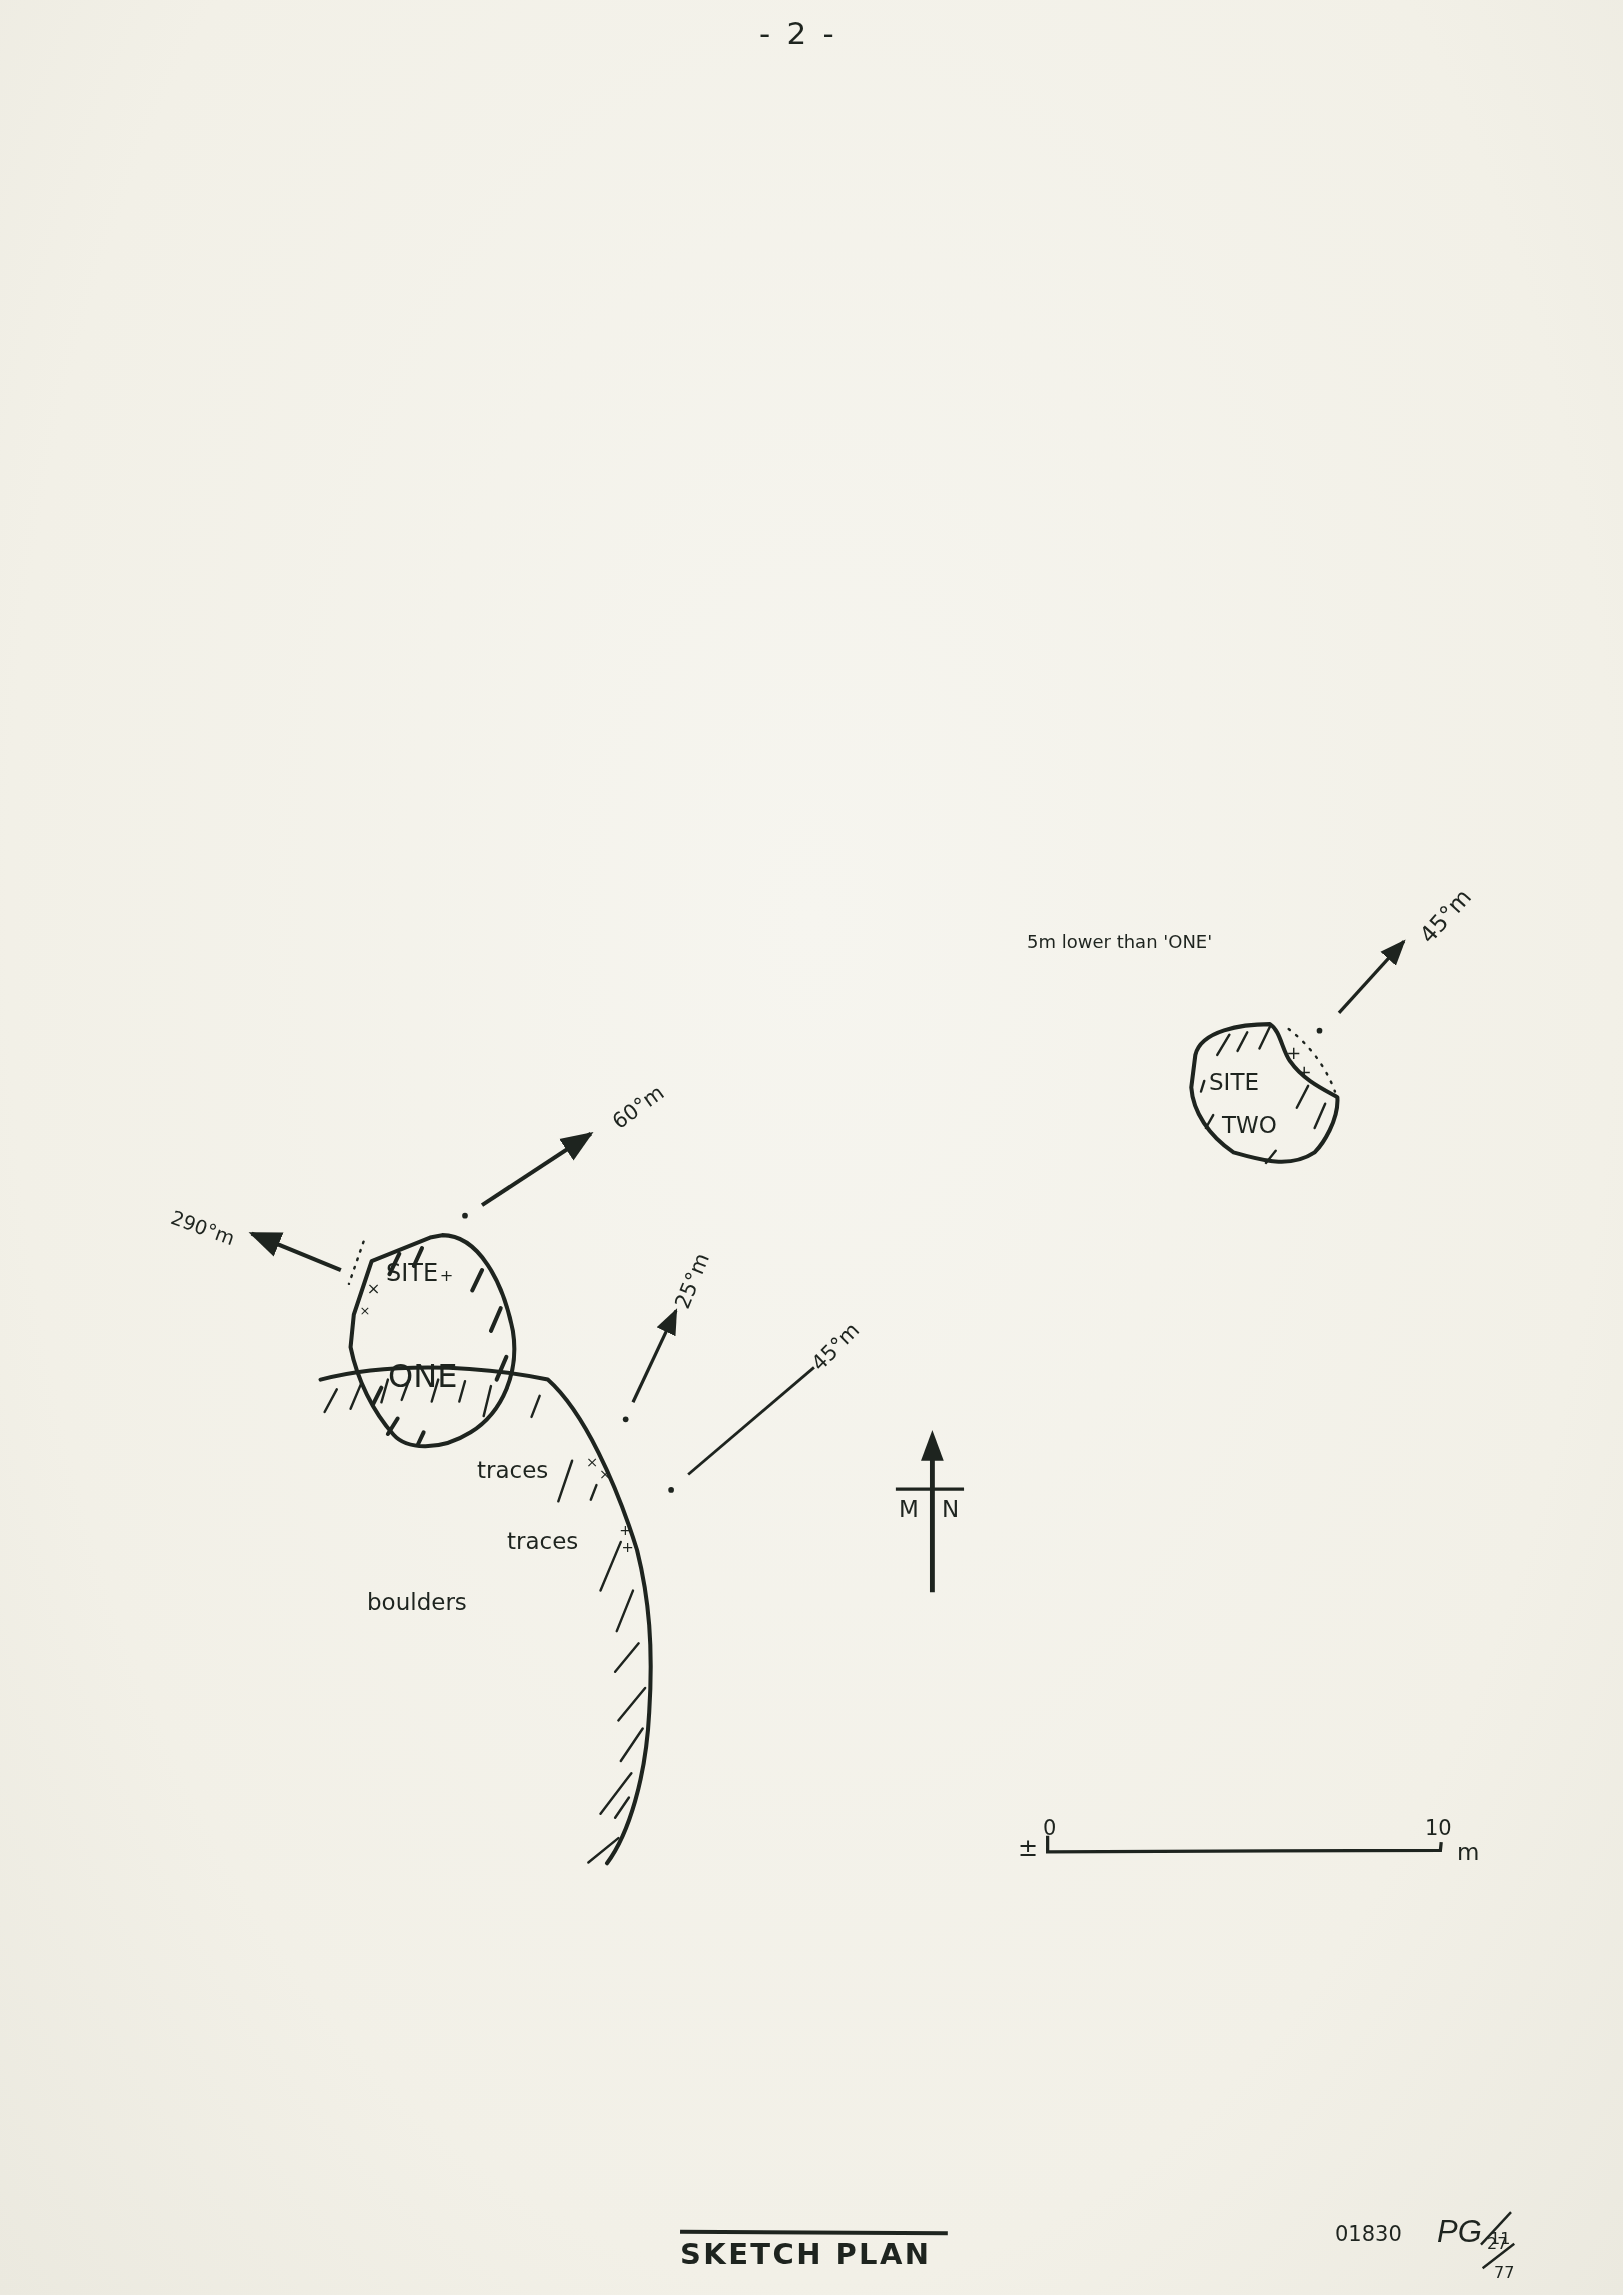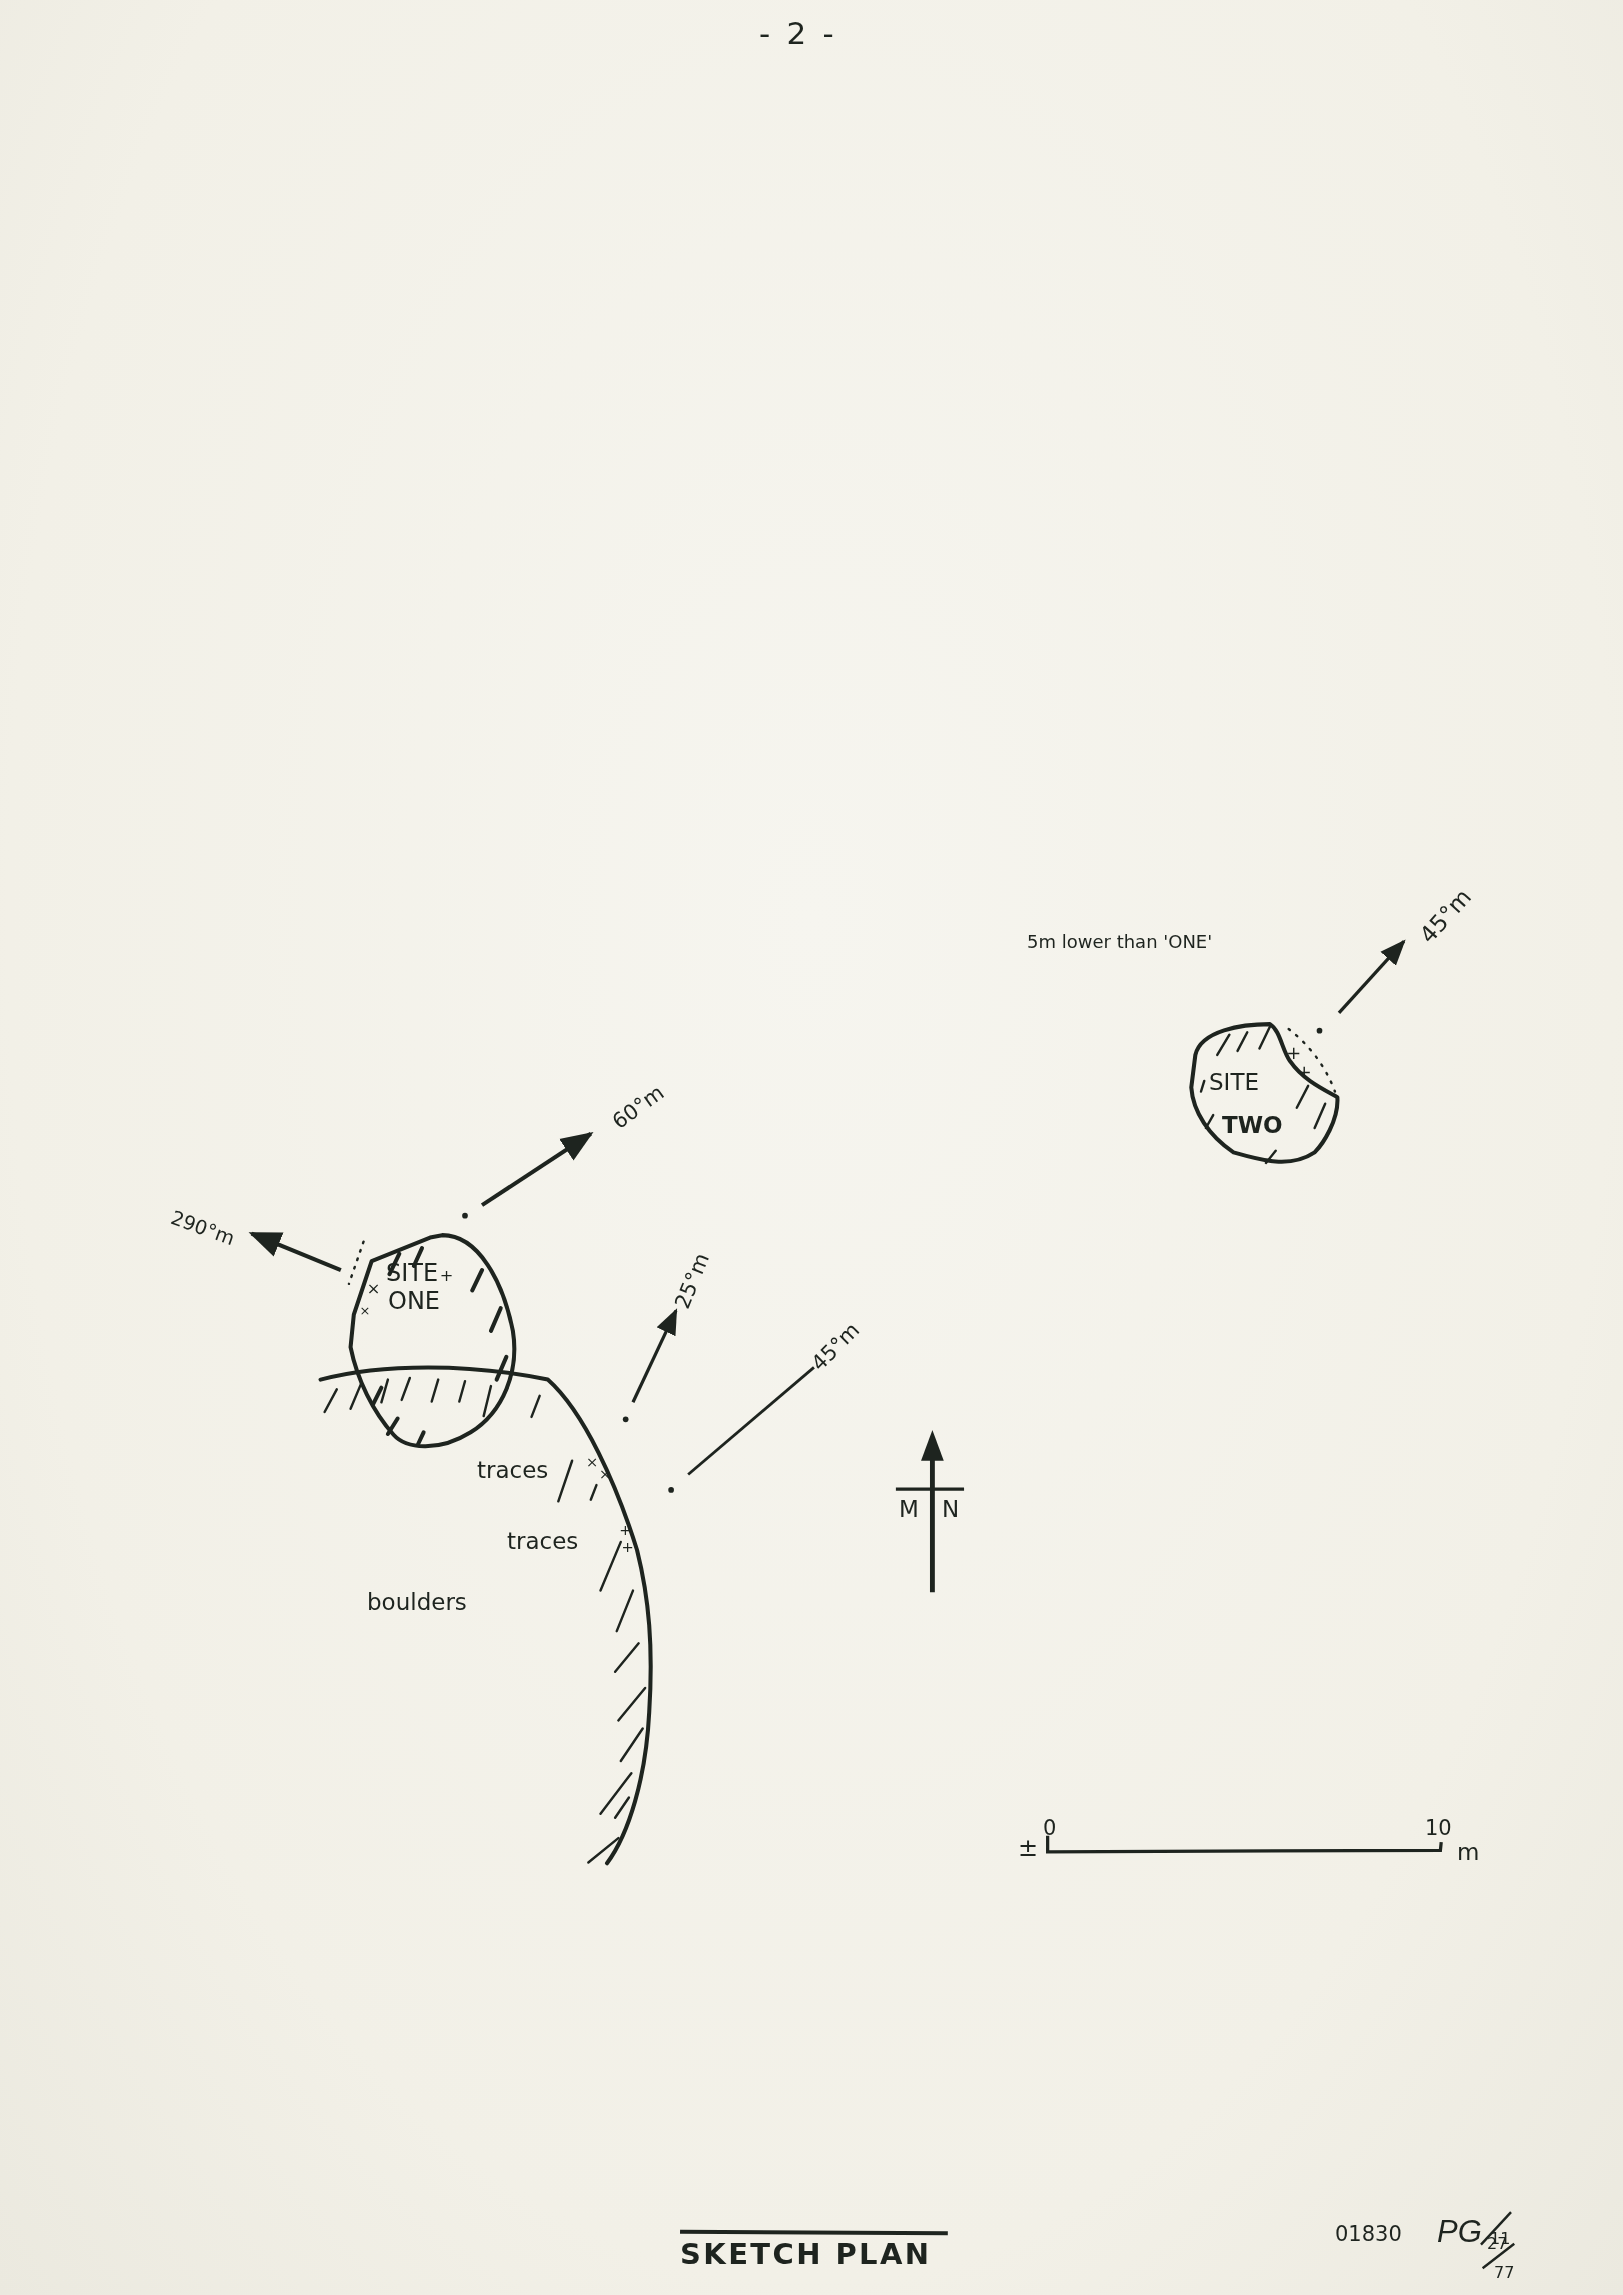--- a/index.html
+++ b/index.html
@@ -126,23 +126,23 @@
 
   <g stroke="#1e241f" stroke-width="3">
     <line x1="1825" y1="2766" x2="1862" y2="2726"></line>
     <line x1="1827" y1="2795" x2="1866" y2="2765"></line>
   </g>
 </svg>
 
 <div class="lbl" style="left:759px; top:18px; font-size:31px; letter-spacing:3.2px;">- 2 -</div>
 
 <div class="lbl" style="left:386px; top:1261px; font-size:24px;">SITE</div>
-<div class="lbl" style="left:388px; top:1289px; font-size:24px;">ONE</div>
+<div class="lbl" style="left:388px; top:1360px; font-size:32px;">ONE</div>
 <div class="lbl" style="left:1209px; top:1071px; font-size:23px;">SITE</div>
-<div class="lbl" style="left:1222px; top:1114px; font-size:23px;font-weight:bold;">TWO</div>
+<div class="lbl" style="left:1222px; top:1114px; font-size:23px;">TWO</div>
 <div class="lbl" style="left:1027px; top:933px; font-size:18px;">5m lower than 'ONE'</div>
 
 <div class="lbl" style="left:175px; top:1208px; font-size:19.5px; transform:rotate(20deg); transform-origin:left top;">290°m</div>
 <div class="lbl" style="left:609px; top:1116px; font-size:21px; transform:rotate(-36deg); transform-origin:left top;">60°m</div>
 <div class="lbl" style="left:672px; top:1304px; font-size:21px; transform:rotate(-68deg); transform-origin:left top;">25°m</div>
 <div class="lbl" style="left:808px; top:1360px; font-size:21px; transform:rotate(-45deg); transform-origin:left top;">45°m</div>
 <div class="lbl" style="left:1416px; top:932px; font-size:23px; transform:rotate(-48deg); transform-origin:left top;">45°m</div>
 
 <div class="lbl" style="left:477px; top:1459px; font-size:23px;">traces</div>
 <div class="lbl" style="left:507px; top:1530px; font-size:23px;">traces</div>

